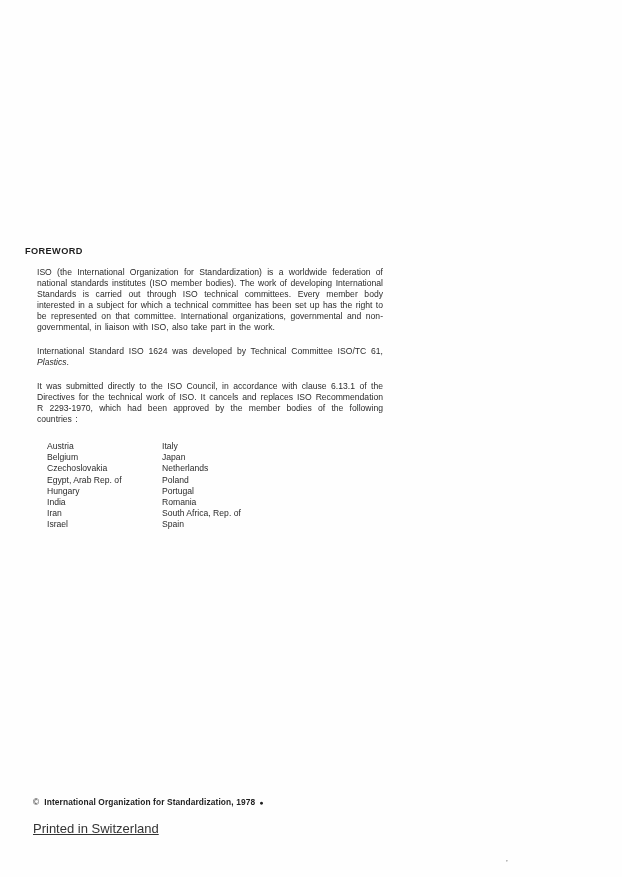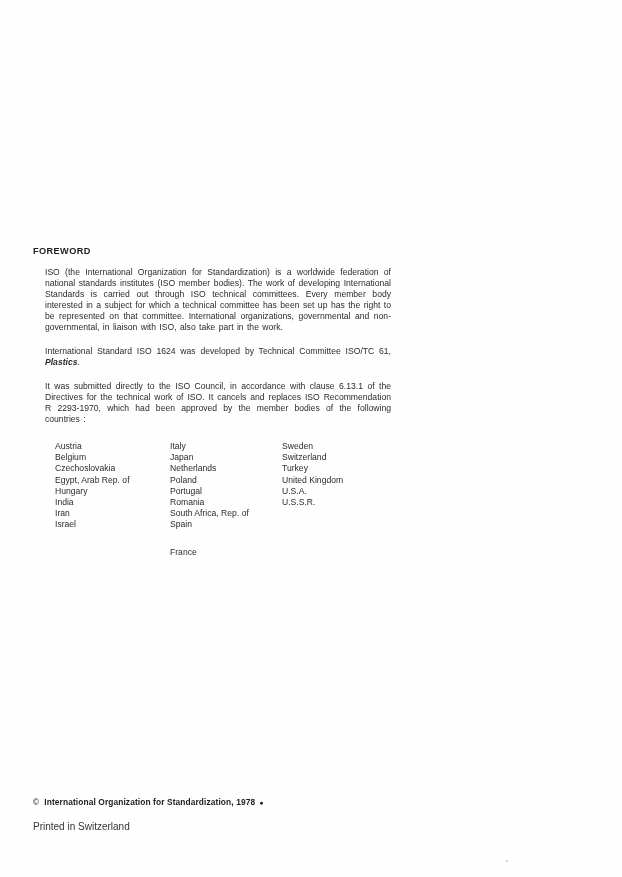--- a/index.html
+++ b/index.html
@@ -12,46 +12,46 @@
     position: relative;
     width: 622px;
     height: 877px;
     margin: 0 auto;
     background: #fefefe;
     color: #2b2b2b;
     overflow: hidden;
   }
   .content {
     position: absolute;
-    left: 33px;
+    left: 25px;
     top: 246px;
     width: 358px;
     font-size: 8.6px;
     line-height: 11px;
   }
   .heading {
     font-size: 9.2px;
     font-weight: bold;
     letter-spacing: 0.4px;
     margin: 0 0 10px 0;
     color: #1d1d1d;
   }
   .para {
     margin: 0 0 13px 12px;
     text-align: justify;
     word-spacing: 1px;
   }
   .para em {
     font-style: italic;
-    font-weight: bold;
   }
   .countries {
     display: flex;
     margin: 16px 0 16px 22px;
     line-height: 11.2px;
+    align-items: flex-end;
   }
   .countries .col {
     list-style: none;
     margin: 0;
     padding: 0;
   }
   .countries .col-1 { width: 115px; }
   .countries .col-2 { width: 112px; }
   .countries .col-3 { flex: 1; }
   .disapproval {
@@ -73,22 +73,23 @@
   .copyright-line .copy-sym {
     font-weight: normal;
     margin-right: 5px;
   }
   .copyright-line .bullet {
     font-size: 7px;
     margin-left: 4px;
   }
   .printed-line {
     font-weight: normal;
-    font-size: 10px;
+    font-size: 13px;
     color: #333;
+    text-decoration: underline;
   }
   .stray-mark {
     position: absolute;
     left: 506px;
     top: 858px;
     font-size: 8px;
     color: #555;
   }
 </style>
 </head>
@@ -121,33 +122,24 @@
       <ul class="col col-2">
         <li>Italy</li>
         <li>Japan</li>
         <li>Netherlands</li>
         <li>Poland</li>
         <li>Portugal</li>
         <li>Romania</li>
         <li>South Africa, Rep. of</li>
         <li>Spain</li>
       </ul>
-      <ul class="col col-3">
-        <li>Sweden</li>
-        <li>Switzerland</li>
-        <li>Turkey</li>
-        <li>United Kingdom</li>
-        <li>U.S.A.</li>
-        <li>U.S.S.R.</li>
-      </ul>
     </div>
 
 
     <div class="disapproval">
-      <div>France</div>
     </div>
 
   </div>
 
   <div class="footer">
     <div class="copyright-line"><span class="copy-sym">©</span><span>International Organization for Standardization, 1978</span><span class="bullet">●</span></div>
     <div class="printed-line">Printed in Switzerland</div>
   </div>
 
   <span class="stray-mark">’</span>

